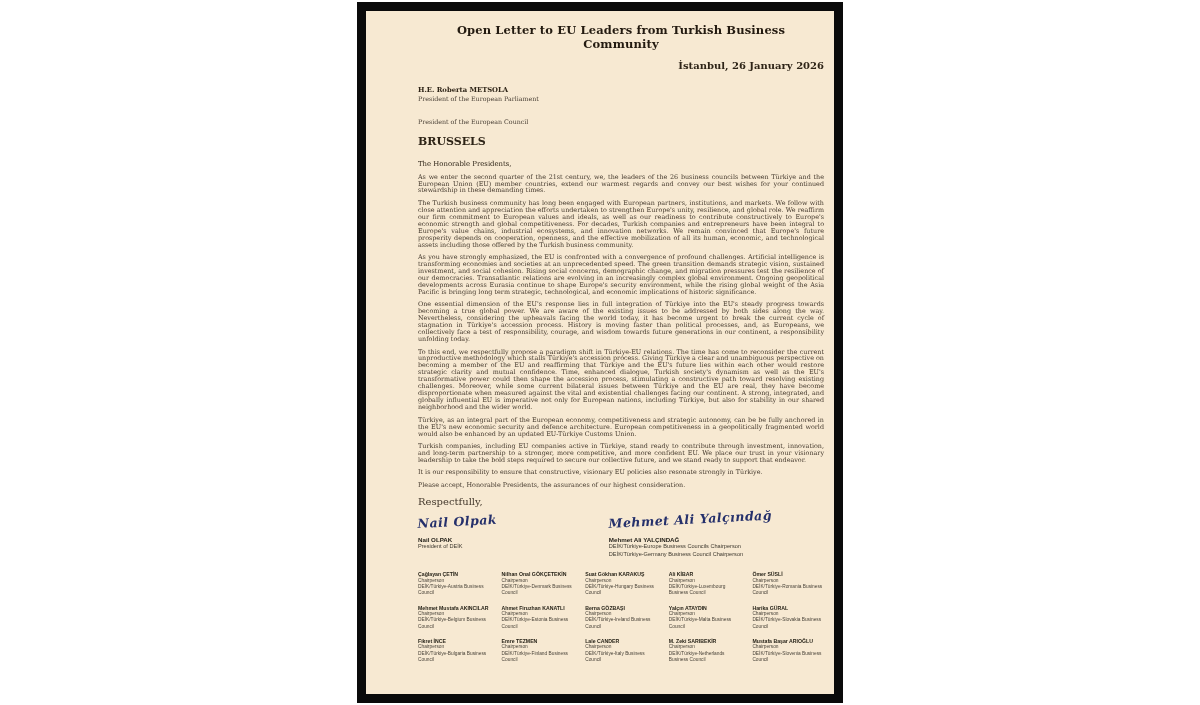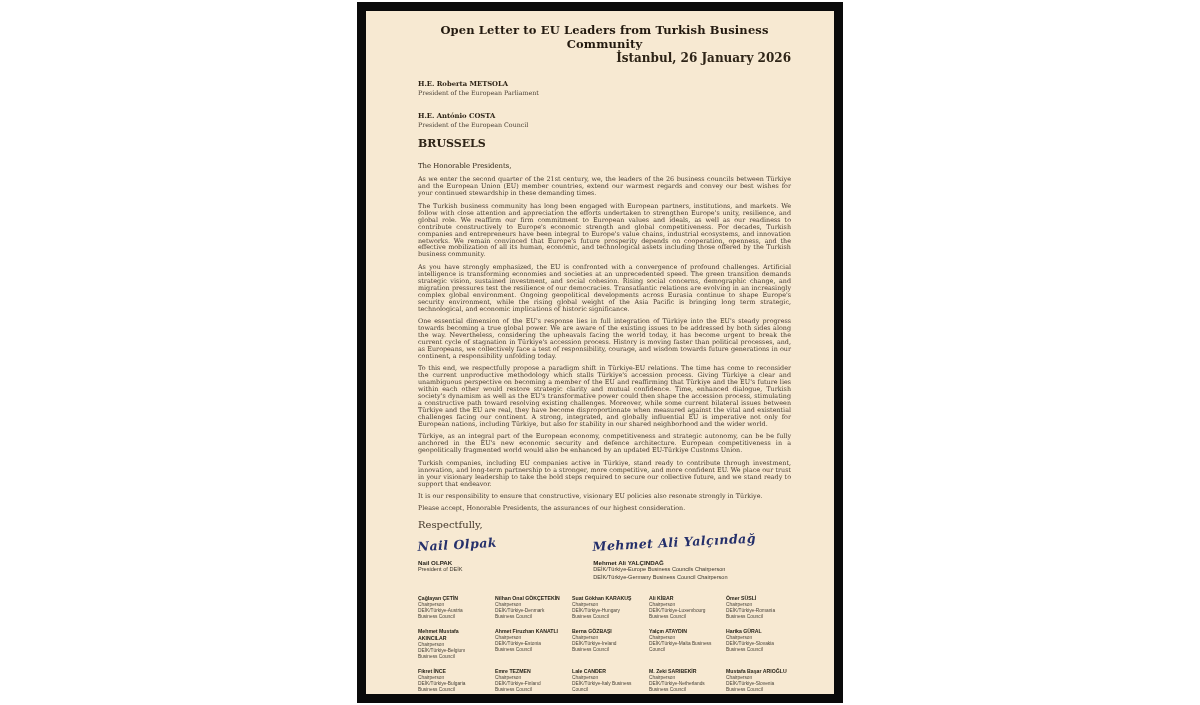--- a/index.html
+++ b/index.html
@@ -1,23 +1,23 @@
 <!DOCTYPE html>
 <html><head>
 <meta charset="utf-8">
 <style>
   html,body{margin:0;padding:0;background:#ffffff;}
   .canvas{position:relative;width:1200px;height:705px;background:#ffffff;overflow:hidden;margin:0 auto;
           font-family:"DejaVu Serif","Liberation Serif",serif;}
   .frame{position:absolute;left:357px;top:2px;width:486px;height:701px;background:#0a0a0a;
          box-sizing:border-box;padding:9px;}
   .paper{width:100%;height:100%;background:#f7e9d2;box-sizing:border-box;
-         padding:12px 43px 8px 52px;overflow:hidden;color:#3b3026;}
+         padding:12px 10px 8px 52px;overflow:hidden;color:#3b3026;}
   .title{margin:0;text-align:center;font-size:11.5px;font-weight:bold;color:#231a10;letter-spacing:.15px;}
-  .dateline{text-align:right;font-weight:bold;font-size:12px;color:#2e2417;}
+  .dateline{text-align:right;font-weight:bold;font-size:10px;margin-top:9px;color:#2e2417;}
   .recipients{margin-top:15px;}
   .recipient{margin-bottom:7px;margin-top:15px;}
   .r-name{font-weight:bold;font-size:6.8px;color:#2e2417;line-height:1.3;}
   .r-title{font-size:6.3px;line-height:1.25;color:#4a4036;}
   .city{font-weight:bold;font-size:11px;margin-top:9px;color:#2e2417;}
   .salutation{font-weight:normal;font-size:6.9px;margin-top:12px;color:#2e2417;}
   .bodytext{margin-top:6px;}
   .para{font-size:6.4px;line-height:6.95px;text-align:justify;margin:5.5px 0 0 0;color:#43382c;}
   .closing{font-size:10px;margin-top:7px;color:#43382c;}
   .sigs{display:flex;margin-top:9px;}
@@ -43,21 +43,20 @@
       <div class="dateline">İstanbul, 26 January 2026</div>
 
       <div class="recipients">
 
           <div class="recipient">
             <div class="r-name">H.E. Roberta METSOLA</div>
             <div class="r-title">President of the European Parliament</div>
           </div>
 
           <div class="recipient">
-            <div class="r-name">H.E. António COSTA</div>
             <div class="r-title">President of the European Council</div>
           </div>
 
         </div>
 
       <div class="city">BRUSSELS</div>
       <div class="salutation">The Honorable Presidents,</div>
 
       <div class="bodytext">
 

